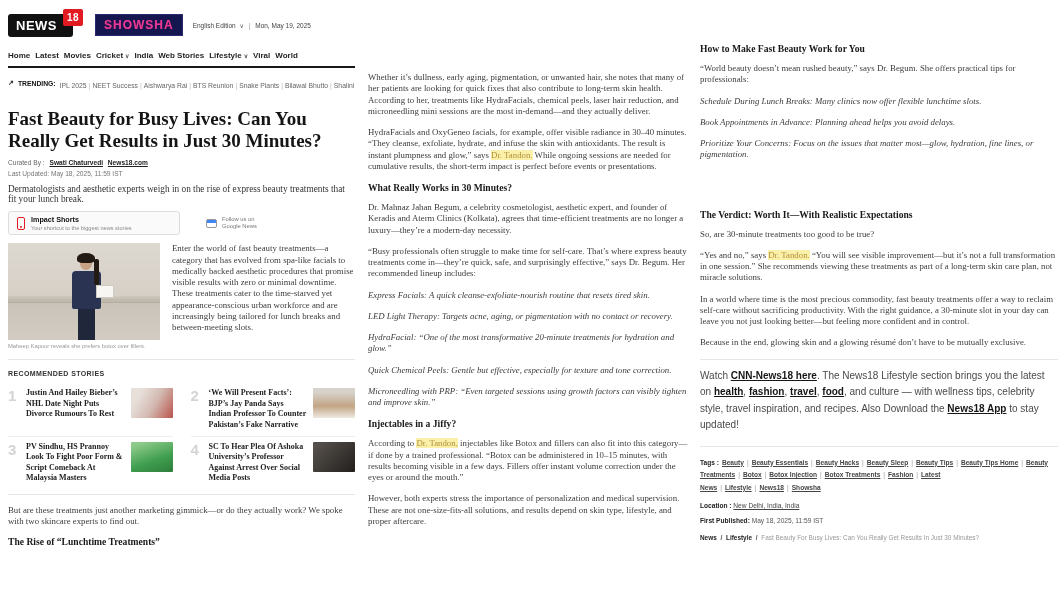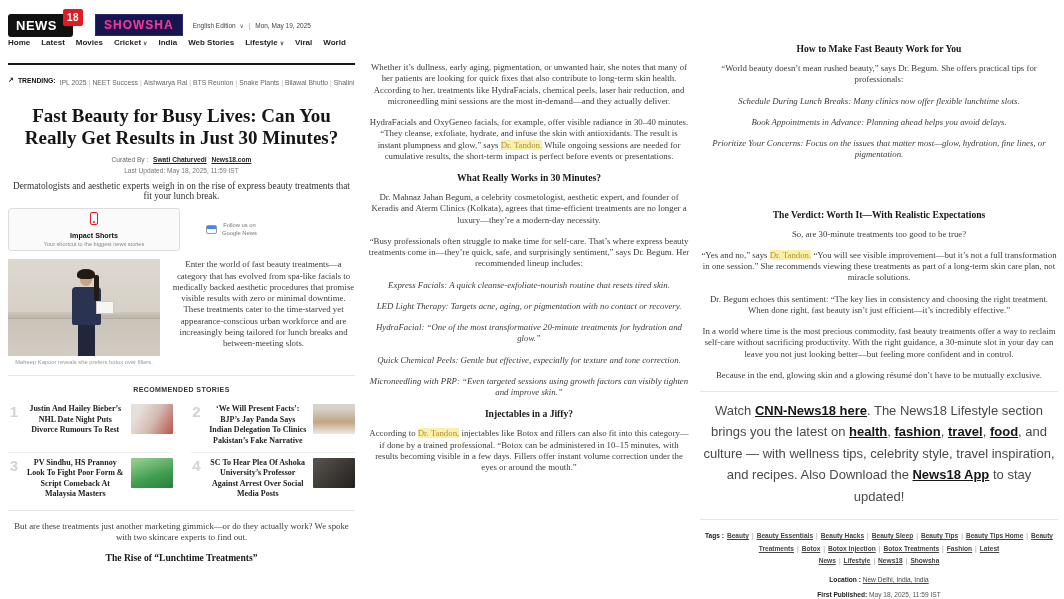--- a/index.html
+++ b/index.html
@@ -1,36 +1,36 @@
 <!DOCTYPE html>
 <html><head>
 <meta charset="utf-8">
 <style>
   * { margin:0; padding:0; box-sizing:border-box; }
   html,body { background:#ffffff; }
   body { width:1064px; height:599px; overflow:hidden; font-family:"Liberation Sans", sans-serif; }
-  .page { position:relative; width:1064px; height:599px; background:#fff;text-align:center; }
+  .page { position:relative; width:1064px; height:599px; background:#fff; }
 
   .col-left  { position:absolute; left:8px;  top:0; width:347px; }
-  .col-mid   { position:absolute; left:368px; top:62px; width:322px; }
+  .col-mid   { position:absolute; left:368px; top:72px; width:322px; }
   .col-right { position:absolute; left:700px; top:40px; width:358px; }
 
   
   .logo-row { display:flex; align-items:center; margin-top:12px; height:26px; }
   .news18-logo { position:relative; background:#111; color:#fff; font-weight:bold;
     font-size:13px; letter-spacing:.5px; padding:4px 16px 4px 8px; border-radius:3px; }
   .news18-badge { position:absolute; right:-10px; top:-5px; background:#e21b22; color:#fff;
     font-size:10px; font-weight:bold; padding:3px 4px; border-radius:2px; }
   .showsha-logo { margin-left:22px; background:#151550; color:#e93a96; font-weight:bold;
     font-size:12px; letter-spacing:1px; padding:3px 8px; border:1px solid #2a2a70;
     text-shadow:0 0 1px #7a1b52; }
   .edition { margin-left:10px; font-size:6.5px; color:#444; white-space:nowrap; }
   .edition .sep { color:#999; margin:0 3px; }
 
-  .nav-row { display:flex; align-items:center; gap:11px; padding-bottom:16px;
+  .nav-row { display:flex; align-items:center; gap:5px; margin-top:13px; padding-bottom:6px;
     border-bottom:2px solid #171717; white-space:nowrap; overflow:hidden; }
   .nav-item { font-size:8px; font-weight:bold; color:#1f1f1f; cursor:pointer; }
   .nav-caret { font-size:6px; color:#555; margin-left:2px; }
 
   .trend-row { display:flex; align-items:center; gap:4px; margin-top:6px; padding-bottom:5px;
     white-space:nowrap; overflow:hidden; }
   .trend-icon { font-size:7px; color:#222; font-weight:bold; }
   .trend-label { font-size:6.8px; font-weight:bold; color:#111; }
   .trend-item { font-size:6.8px; color:#666; }
   .trend-sep { font-size:6.8px; color:#bbb; margin:0 2px; }
@@ -39,21 +39,21 @@
   .title { font-family:"Liberation Serif","DejaVu Serif",serif; font-size:19px; line-height:1.17;
     font-weight:bold; color:#151515; margin-top:11px; }
   .byline { margin-top:7px; font-size:6.6px; color:#666; }
   .byline a { color:#222; font-weight:bold; text-decoration:underline; margin-left:3px; }
   .updated { margin-top:4px; font-size:6.6px; color:#777; }
   .deck { margin-top:7px; font-family:"Liberation Serif","DejaVu Serif",serif;
     font-size:9.3px; color:#333; }
 
   .impact-row { display:flex; align-items:center; margin-top:7px; gap:26px; }
   .impact-box { display:flex; align-items:center; gap:6px; border:1px solid #ddd;
-    border-radius:3px; background:#fafafa; padding:3px 8px; width:172px;flex-direction:column; }
+    border-radius:3px; background:#fafafa; padding:3px 8px; width:172px; }
   .phone-icon { width:8px; height:13px; border:1.4px solid #e21b22; border-radius:2px;
     position:relative; flex:none; }
   .phone-icon::after { content:""; position:absolute; left:2px; bottom:1px; width:2px; height:2px;
     border-radius:50%; background:#e21b22; }
   .impact-title { font-size:7.2px; font-weight:bold; color:#111; }
   .impact-sub { font-size:5.6px; color:#888; margin-top:1px; }
   .follow-box { display:flex; align-items:center; gap:5px; }
   .gnews-icon { width:11px; height:9px; border:1px solid #999; border-radius:2px;
     background:linear-gradient(180deg,#4285f4 45%, #fff 45%); flex:none; }
   .follow-text { font-size:5.8px; color:#777; line-height:1.3; }
@@ -95,21 +95,21 @@
 
   
   .sec-h { font-family:"Liberation Serif","DejaVu Serif",serif; font-size:9.6px; font-weight:bold;
     color:#191919; margin:3px 0 9px; }
   .ital { font-style:italic; }
   .hl { background:#fbf0a9; color:#b2923c; }
 
   .verdict-gap { margin-top:48px; }
 
   
-  .watch-note { font-size:13px; line-height:1.65; color:#4a4a4a; margin-top:10px; }
+  .watch-note { font-size:10px; line-height:1.65; color:#4a4a4a; margin-top:10px; }
   .watch-note .flink { font-weight:bold; color:#161616; text-decoration:underline; cursor:pointer; }
   .tags-row { margin-top:12px; padding-top:10px; border-top:1px solid #e6e6e6;
     font-size:6.6px; color:#555; line-height:1.9; }
   .tags-label { font-weight:bold; color:#222; margin-right:3px; }
   .tag-link { color:#444; font-weight:bold; text-decoration:underline; cursor:pointer; }
   .tag-sep { color:#999; margin:0 3px; }
   .meta-line { margin-top:8px; font-size:6.6px; color:#555; }
   .meta-label { font-weight:bold; color:#222; }
   .meta-link { text-decoration:underline; color:#444; cursor:pointer; }
   .crumb-row { margin-top:10px; font-size:6.4px; color:#999; }
@@ -204,21 +204,21 @@
 
     <div class="rec-label">RECOMMENDED STORIES</div>
     <div class="rec-grid" id="rec-grid">
         <div class="story">
           <div class="story-num">1</div>
           <div class="story-title">Justin And Hailey Bieber’s NHL Date Night Puts Divorce Rumours To Rest</div>
           <div class="story-thumb thumb-1"></div>
         </div>
         <div class="story">
           <div class="story-num">2</div>
-          <div class="story-title">‘We Will Present Facts’: BJP’s Jay Panda Says Indian Delegation To Clinics Pakistan’s Fake Narrative</div>
+          <div class="story-title">‘We Will Present Facts’: BJP’s Jay Panda Says Indian Professor To Counter Pakistan’s Fake Narrative</div>
           <div class="story-thumb thumb-2"></div>
         </div>
         <div class="story">
           <div class="story-num">3</div>
           <div class="story-title">PV Sindhu, HS Prannoy Look To Fight Poor Form &amp; Script Comeback At Malaysia Masters</div>
           <div class="story-thumb thumb-3"></div>
         </div>
         <div class="story">
           <div class="story-num">4</div>
           <div class="story-title">SC To Hear Plea Of Ashoka University’s Professor Against Arrest Over Social Media Posts</div>
@@ -234,44 +234,44 @@
 
   </div>
 
   <div class="col-mid" style="font-family:'Liberation Serif','DejaVu Serif',serif;">
     <p class="body-p">Whether it’s dullness, early aging, pigmentation, or unwanted hair, she notes that many of her patients are looking for quick fixes that also contribute to long-term skin health. According to her, treatments like HydraFacials, chemical peels, laser hair reduction, and microneedling mini sessions are the most in-demand—and they actually deliver.</p>
     <p class="body-p"><span>HydraFacials and OxyGeneo facials, for example, offer visible radiance in 30–40 minutes. “They cleanse, exfoliate, hydrate, and infuse the skin with antioxidants. The result is instant plumpness and glow,” says </span><span class="hl">Dr. Tandon.</span><span> While ongoing sessions are needed for cumulative results, the short-term impact is perfect before events or presentations.</span></p>
 
     <h2 class="sec-h">What Really Works in 30 Minutes?</h2>
 
     <p class="body-p">Dr. Mahnaz Jahan Begum, a celebrity cosmetologist, aesthetic expert, and founder of Keradis and Aterm Clinics (Kolkata), agrees that time-efficient treatments are no longer a luxury—they’re a modern-day necessity.</p>
-    <p class="body-p">“Busy professionals often struggle to make time for self-care. That’s where express beauty treatments come in—they’re quick, safe, and surprisingly sentiment,” says Dr. Begum. Her recommended lineup includes:</p>
+    <p class="body-p">“Busy professionals often struggle to make time for self-care. That’s where express beauty treatments come in—they’re quick, safe, and surprisingly effective,” says Dr. Begum. Her recommended lineup includes:</p>
 
     <p class="body-p ital">Express Facials: A quick cleanse-exfoliate-nourish routine that resets tired skin.</p>
     <p class="body-p ital">LED Light Therapy: Targets acne, aging, or pigmentation with no contact or recovery.</p>
     <p class="body-p ital">HydraFacial: “One of the most transformative 20-minute treatments for hydration and glow.”</p>
     <p class="body-p ital">Quick Chemical Peels: Gentle but effective, especially for texture and tone correction.</p>
     <p class="body-p ital">Microneedling with PRP: “Even targeted sessions using growth factors can visibly tighten and improve skin.”</p>
 
     <h2 class="sec-h">Injectables in a Jiffy?</h2>
 
     <p class="body-p"><span>According to </span><span class="hl">Dr. Tandon,</span><span> injectables like Botox and fillers can also fit into this category—if done by a trained professional. “Botox can be administered in 10–15 minutes, with results becoming visible in a few days. Fillers offer instant volume correction under the eyes or around the mouth.”</span></p>
+    <p class="body-p">However, both experts stress the importance of personalization and medical supervision. These are not one-size-fits-all solutions, and results depend on skin type, lifestyle, and proper aftercare.</p>
   </div>
 
   <div class="col-right" style="font-family:'Liberation Serif','DejaVu Serif',serif;">
     <h2 class="sec-h">How to Make Fast Beauty Work for You</h2>
     <p class="body-p">“World beauty doesn’t mean rushed beauty,” says Dr. Begum. She offers practical tips for professionals:</p>
     <p class="body-p ital">Schedule During Lunch Breaks: Many clinics now offer flexible lunchtime slots.</p>
     <p class="body-p ital">Book Appointments in Advance: Planning ahead helps you avoid delays.</p>
     <p class="body-p ital">Prioritize Your Concerns: Focus on the issues that matter most—glow, hydration, fine lines, or pigmentation.</p>
 
     <h2 class="sec-h verdict-gap">The Verdict: Worth It—With Realistic Expectations</h2>
     <p class="body-p">So, are 30-minute treatments too good to be true?</p>
     <p class="body-p"><span>“Yes and no,” says </span><span class="hl">Dr. Tandon.</span><span> “You will see visible improvement—but it’s not a full transformation in one session.” She recommends viewing these treatments as part of a long-term skin care plan, not miracle solutions.</span></p>
-    <p class="body-p">Dr. Begum echoes this sentiment: “The key lies in consistency and choosing the right treatment. When done right, fast beauty isn’t just efficient—it’s incredibly effective.”</p>
     <p class="body-p">In a world where time is the most precious commodity, fast beauty treatments offer a way to reclaim self-care without sacrificing productivity. With the right guidance, a 30-minute slot in your day can leave you not just looking better—but feeling more confident and in control.</p>
     <p class="body-p">Because in the end, glowing skin and a glowing résumé don’t have to be mutually exclusive.</p>
 
     <div class="watch-note" style="font-family:'Liberation Sans',sans-serif; border-top:1px solid #e6e6e6; padding-top:8px;" id="watch-note"><span class="">Watch </span><span class="flink">CNN-News18 here</span><span class="">. The News18 Lifestyle section brings you the latest on </span><span class="flink">health</span><span class="">, </span><span class="flink">fashion</span><span class="">, </span><span class="flink">travel</span><span class="">, </span><span class="flink">food</span><span class="">, and culture — with wellness tips, celebrity style, travel inspiration, and recipes. Also Download the </span><span class="flink">News18 App</span><span class=""> to stay updated!</span></div>
 
     <div class="tags-row" style="font-family:'Liberation Sans',sans-serif;">
       <span class="tags-label">Tags :</span><span id="tags-list"><span class="tag-link">Beauty</span><span class="tag-sep">|</span><span class="tag-link">Beauty Essentials</span><span class="tag-sep">|</span><span class="tag-link">Beauty Hacks</span><span class="tag-sep">|</span><span class="tag-link">Beauty Sleep</span><span class="tag-sep">|</span><span class="tag-link">Beauty Tips</span><span class="tag-sep">|</span><span class="tag-link">Beauty Tips Home</span><span class="tag-sep">|</span><span class="tag-link">Beauty Treatments</span><span class="tag-sep">|</span><span class="tag-link">Botox</span><span class="tag-sep">|</span><span class="tag-link">Botox Injection</span><span class="tag-sep">|</span><span class="tag-link">Botox Treatments</span><span class="tag-sep">|</span><span class="tag-link">Fashion</span><span class="tag-sep">|</span><span class="tag-link">Latest News</span><span class="tag-sep">|</span><span class="tag-link">Lifestyle</span><span class="tag-sep">|</span><span class="tag-link">News18</span><span class="tag-sep">|</span><span class="tag-link">Showsha</span></span>
     </div>
 
     <div class="meta-line" style="font-family:'Liberation Sans',sans-serif;">

